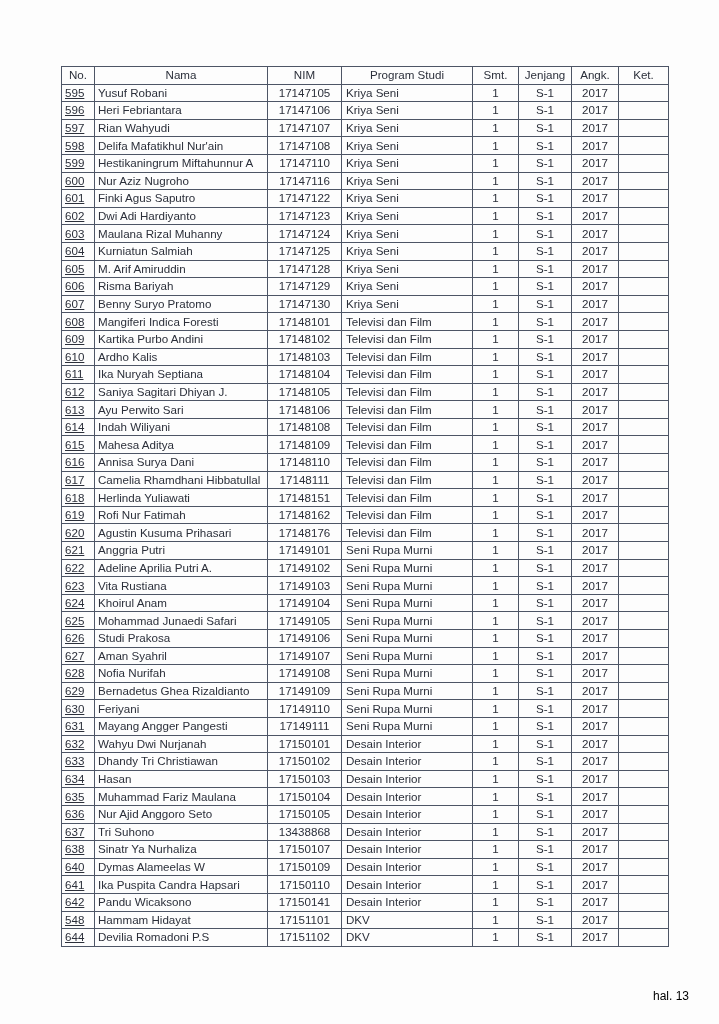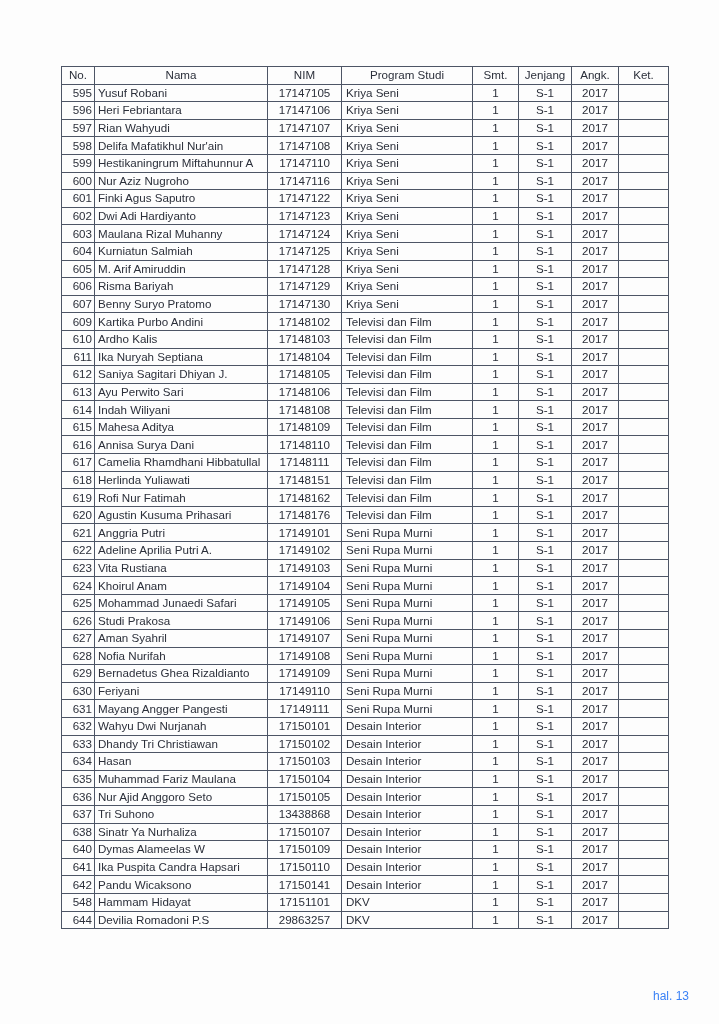--- a/index.html
+++ b/index.html
@@ -7,25 +7,25 @@
     width:719px; height:1024px; background:#fdfdfd; position:relative; overflow:hidden;
     font-family: "Liberation Sans", "DejaVu Sans", sans-serif; color:#2b2f3a;
   }
   .sheet { position:absolute; left:61px; top:66px; }
   table { border-collapse:collapse; table-layout:fixed; }
   td, th {
     border:1.3px solid #4d5566; height:16.6px; padding:0 3px; font-size:11.6px;
     font-weight:normal; white-space:nowrap; overflow:hidden; line-height:16px; color:#2b2f3a;
   }
   th { text-align:center; }
-  td.no { text-align:right; padding-right:2px; }
+  td.no { text-align:left; padding-right:2px;text-decoration:underline; }
   td.nama { text-align:left; padding-left:3px;border-radius:7px; }
   td.nim, td.smt, td.jen, td.ang { text-align:center; }
   td.prog { text-align:left; padding-left:4px; }
-  .page-no { position:absolute; right:30px; top:989px; font-size:12px; color:#3b82f6; }
+  .page-no { position:absolute; right:30px; top:989px; font-size:12px; color:#000000; }
 </style>
 </head>
 <body>
 
 <div class="sheet">
   <table>
     <colgroup>
       <col style="width:33px">
         <col style="width:173px">
         <col style="width:74px">
@@ -172,20 +172,30 @@
           <td class="no">607</td>
           <td class="nama">Benny Suryo Pratomo</td>
           <td class="nim">17147130</td>
           <td class="prog">Kriya Seni</td>
           <td class="smt">1</td>
           <td class="jen">S-1</td>
           <td class="ang">2017</td>
           <td class="ket"></td>
         </tr>
         <tr>
+          <td class="no">608</td>
+          <td class="nama">Mangiferi Indica Foresti</td>
+          <td class="nim">17148101</td>
+          <td class="prog">Televisi dan Film</td>
+          <td class="smt">1</td>
+          <td class="jen">S-1</td>
+          <td class="ang">2017</td>
+          <td class="ket"></td>
+        </tr>
+        <tr>
           <td class="no">609</td>
           <td class="nama">Kartika Purbo Andini</td>
           <td class="nim">17148102</td>
           <td class="prog">Televisi dan Film</td>
           <td class="smt">1</td>
           <td class="jen">S-1</td>
           <td class="ang">2017</td>
           <td class="ket"></td>
         </tr>
         <tr>
@@ -514,21 +524,21 @@
           <td class="nim">17151101</td>
           <td class="prog">DKV</td>
           <td class="smt">1</td>
           <td class="jen">S-1</td>
           <td class="ang">2017</td>
           <td class="ket"></td>
         </tr>
         <tr>
           <td class="no">644</td>
           <td class="nama">Devilia Romadoni P.S</td>
-          <td class="nim">29863257</td>
+          <td class="nim">17151102</td>
           <td class="prog">DKV</td>
           <td class="smt">1</td>
           <td class="jen">S-1</td>
           <td class="ang">2017</td>
           <td class="ket"></td>
         </tr>
       </tbody>
   </table>
 </div>
 

